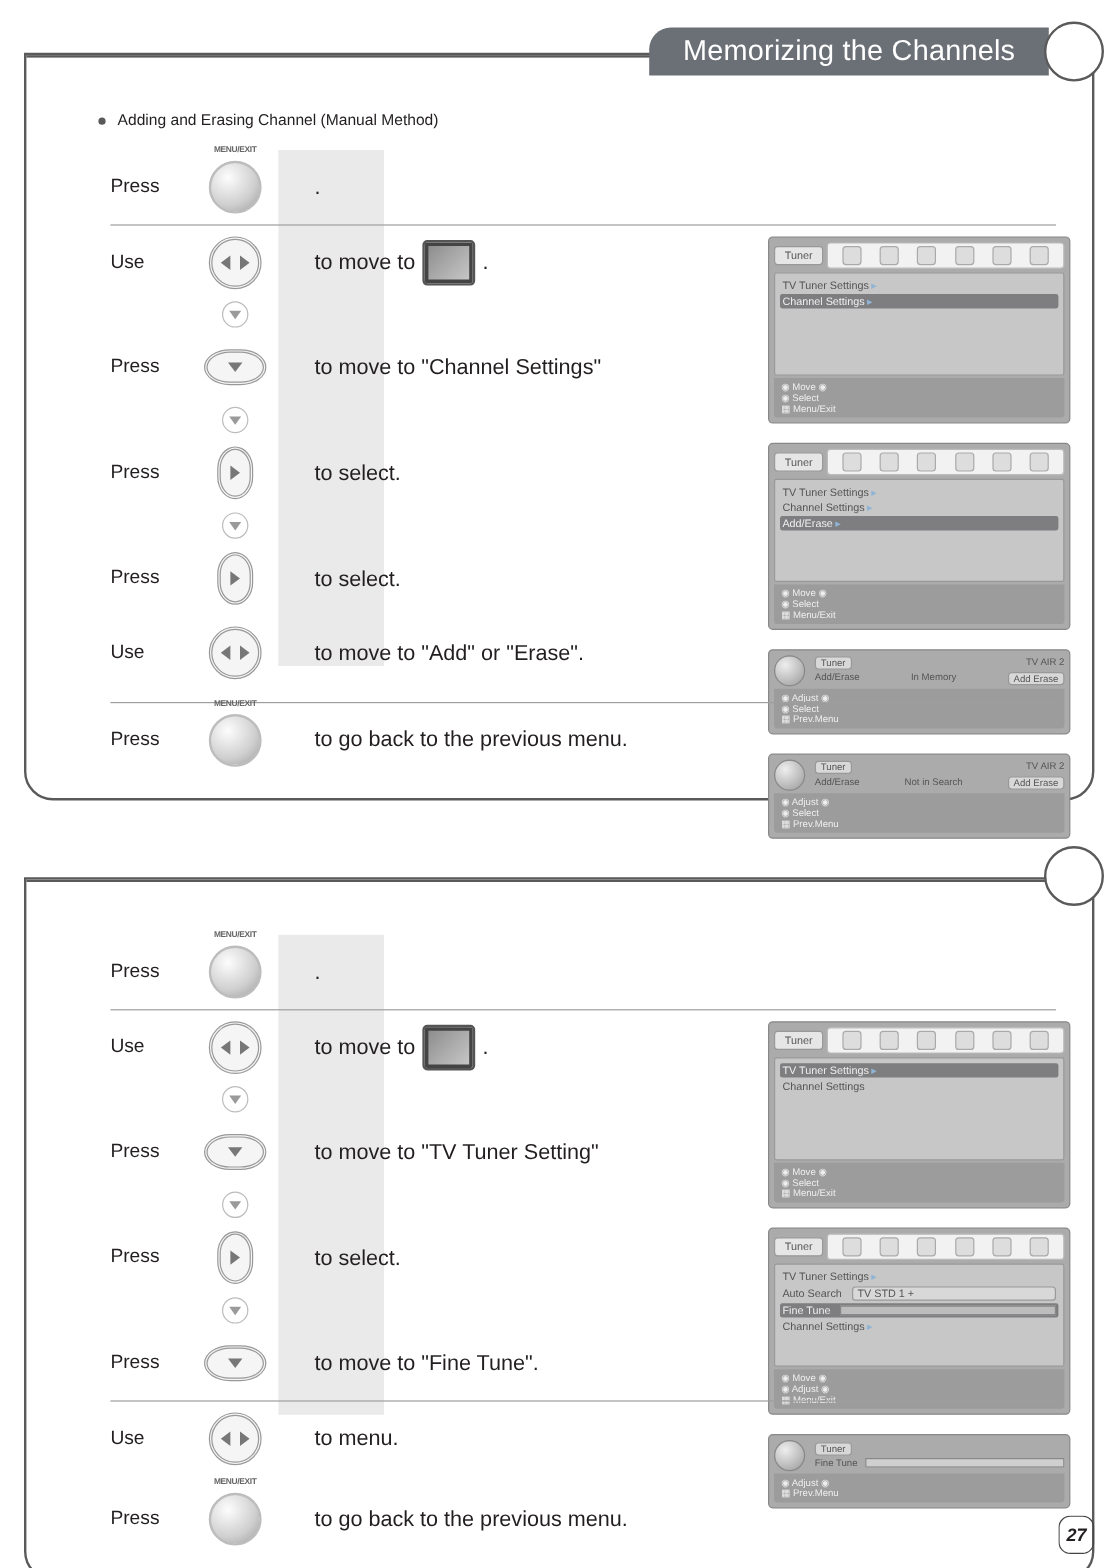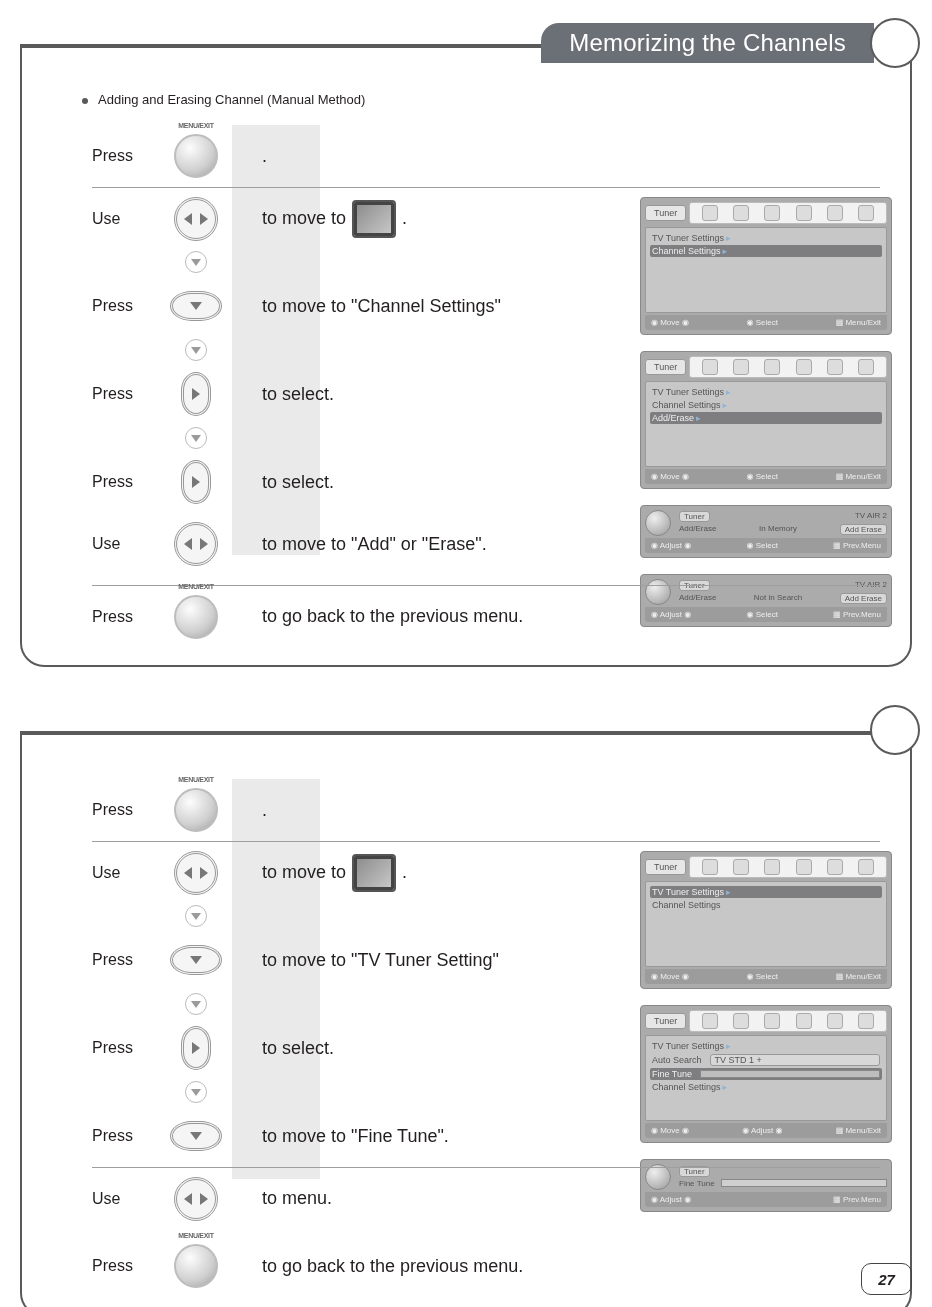--- a/index.html
+++ b/index.html
@@ -198,33 +198,33 @@
   }
   .osd-iconrow span{width:16px;height:16px;border-radius:3px;background:#ddd;border:1px solid #aaa;}
   .osd-body {
     background:#c7c7c7;min-height:86px;border:1px solid #999;border-radius:2px;
     padding:4px;
   }
   .osd-row{display:flex;align-items:center;gap:2px;padding:1px 2px;margin-bottom:1px;border-radius:2px;}
   .osd-row.hl{background:#7e7e81;color:#eee;}
   .osd-row .arrow{color:#8fb4d6;}
   .osd-foot{display:flex;justify-content:space-between;background:#9c9c9c;color:#eee;
-    font-size:8px;padding:3px 6px;border-radius:0 0 3px 3px;margin-top:2px;}
+    font-size:8px;padding:3px 6px;border-radius:0 0 3px 3px;margin-top:2px;flex-direction:column;}
   .osd-small{min-height:auto;}
   .osd-dial{
     width:26px;height:26px;border-radius:50%;background:radial-gradient(circle at 35% 30%,#eee,#999);
     border:1px solid #888;flex-shrink:0;margin-right:4px;
   }
   .osd-strip{flex:1;display:flex;flex-direction:column;gap:2px;}
   .osd-line{display:flex;justify-content:space-between;font-size:8px;color:#555;}
   .osd-pill{background:#d8d8d8;border:1px solid #999;border-radius:3px;padding:0 4px;}
   .page-num {
     position:fixed;
     bottom:12px;right:20px;
-    width:51px;height:32px;border:1.5px solid #444;border-radius:10px;
+    width:30px;height:32px;border:1.5px solid #444;border-radius:10px;
     display:flex;align-items:center;justify-content:center;
     font-size:15px;font-style:italic;font-weight:bold;
   }
   .top-rule{
     height:2px;background:#5a5a5a;border:none;margin:0;
   }
 </style>
 </head>
 <body>
 

